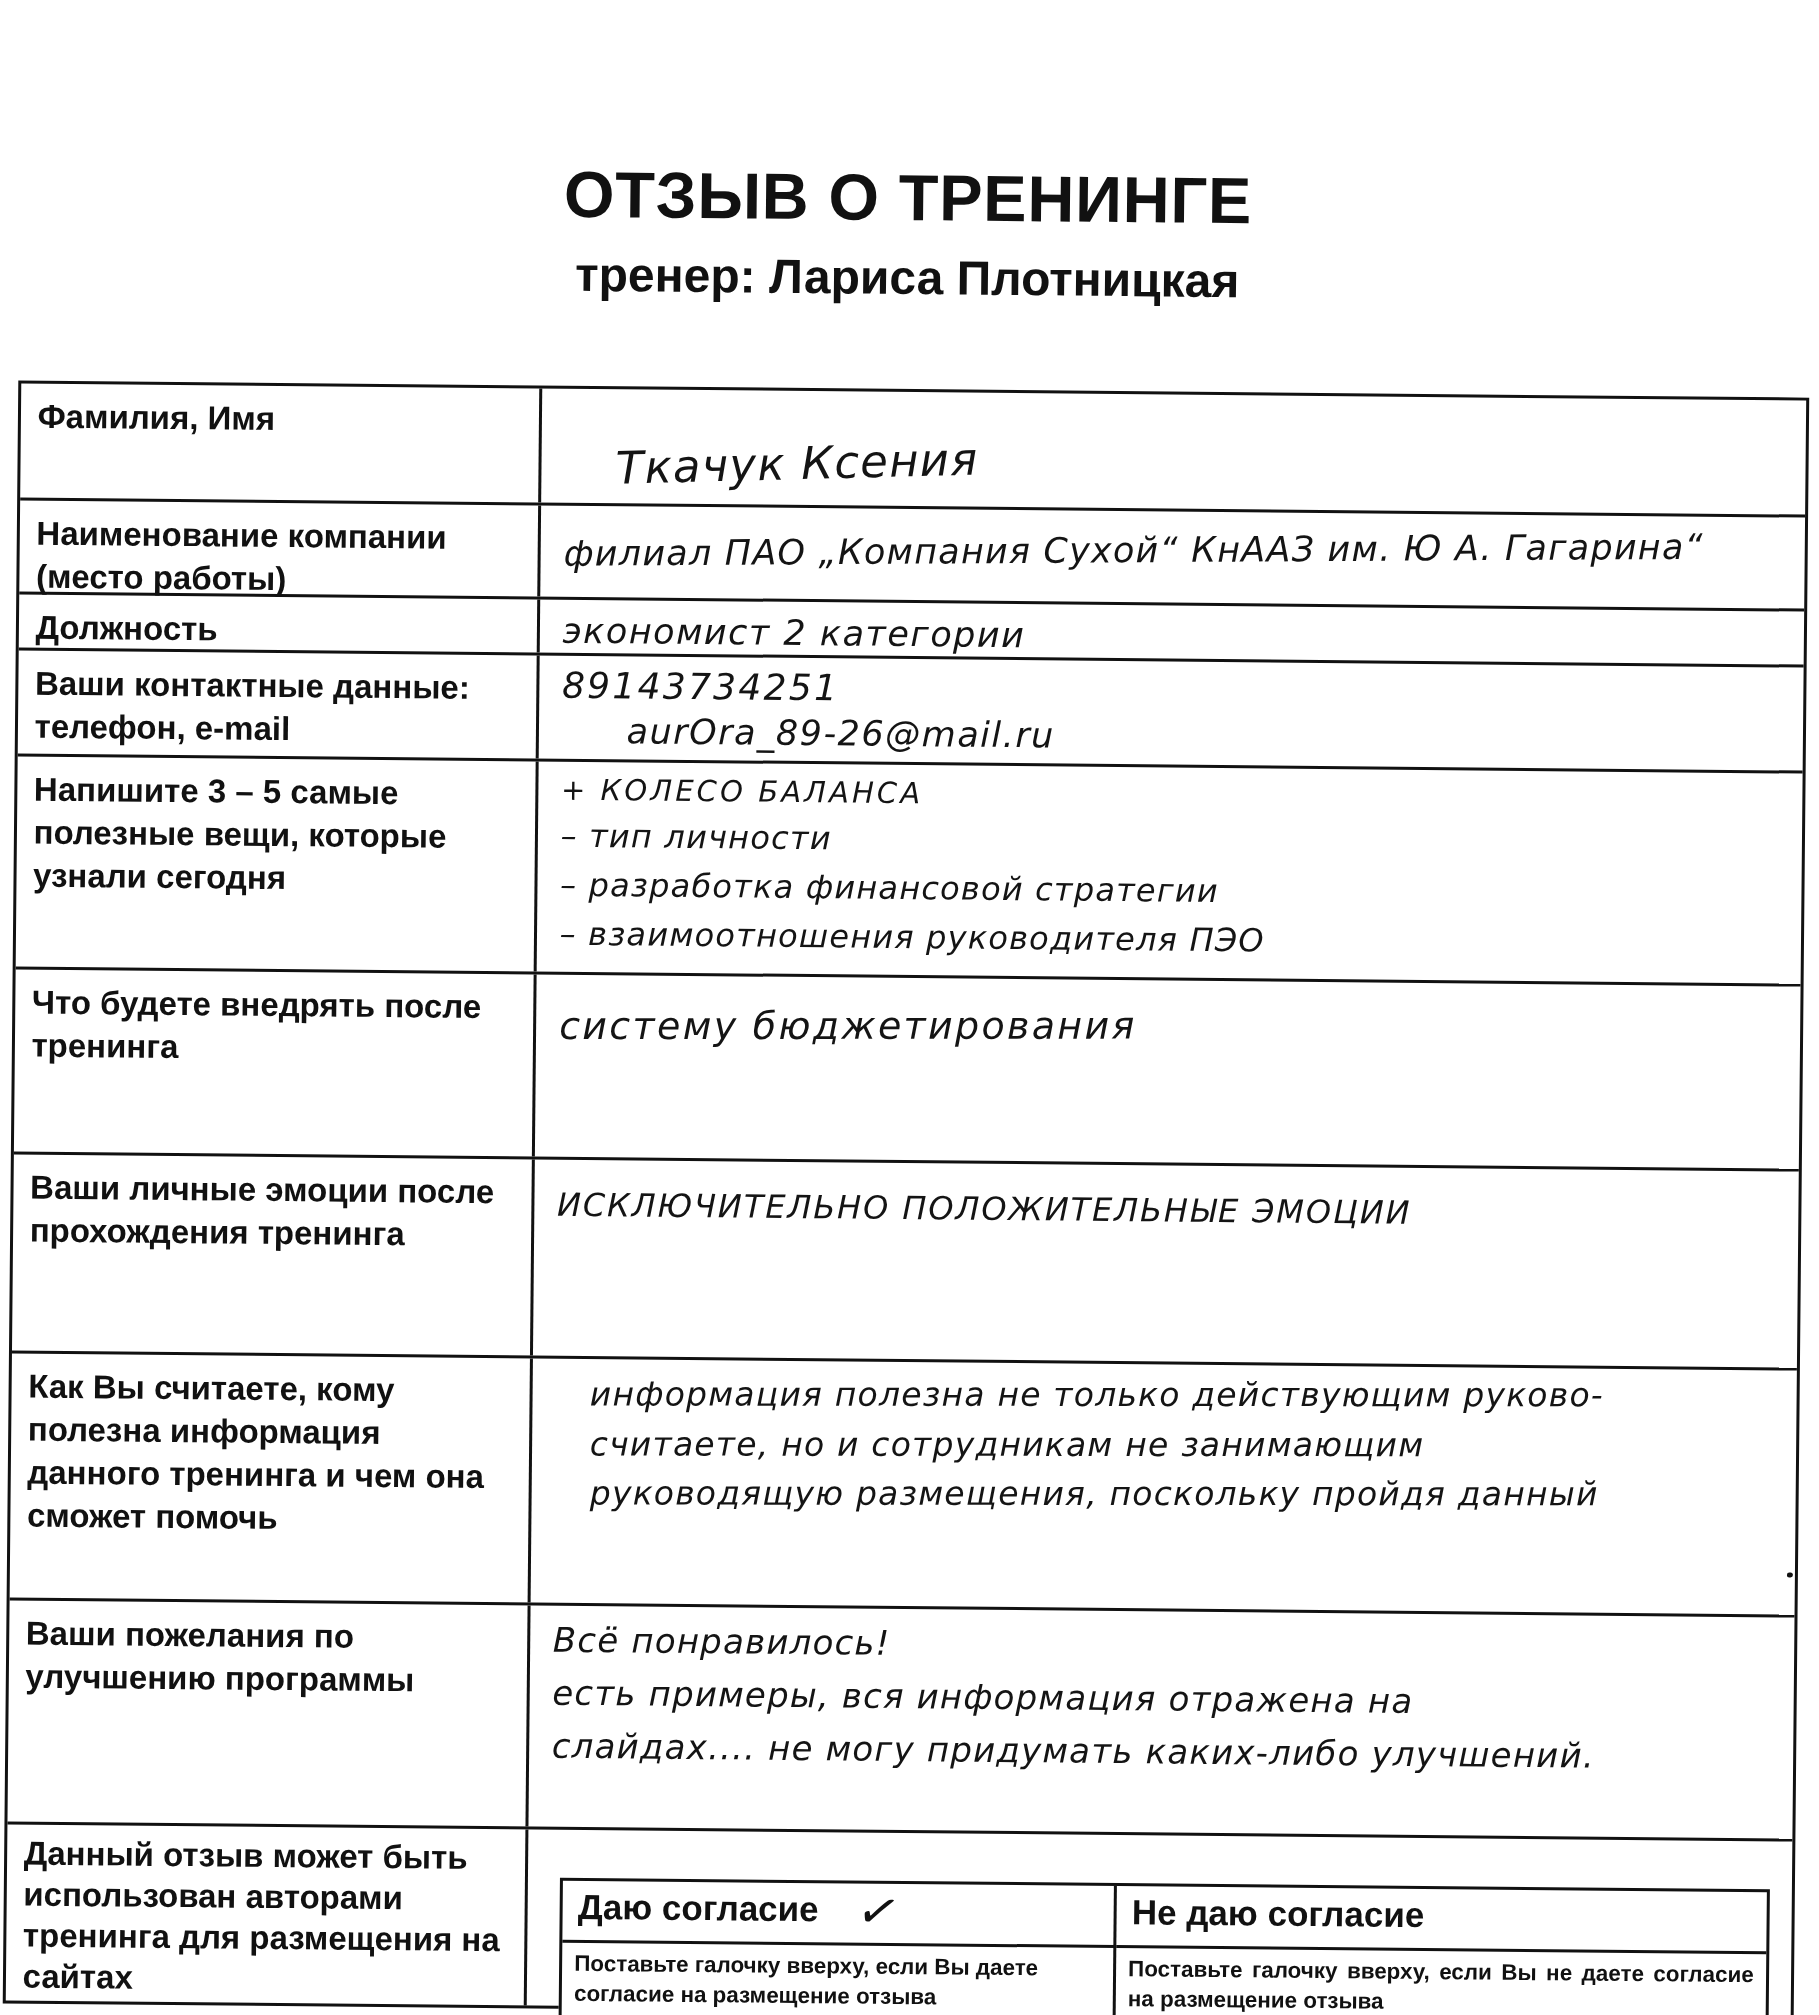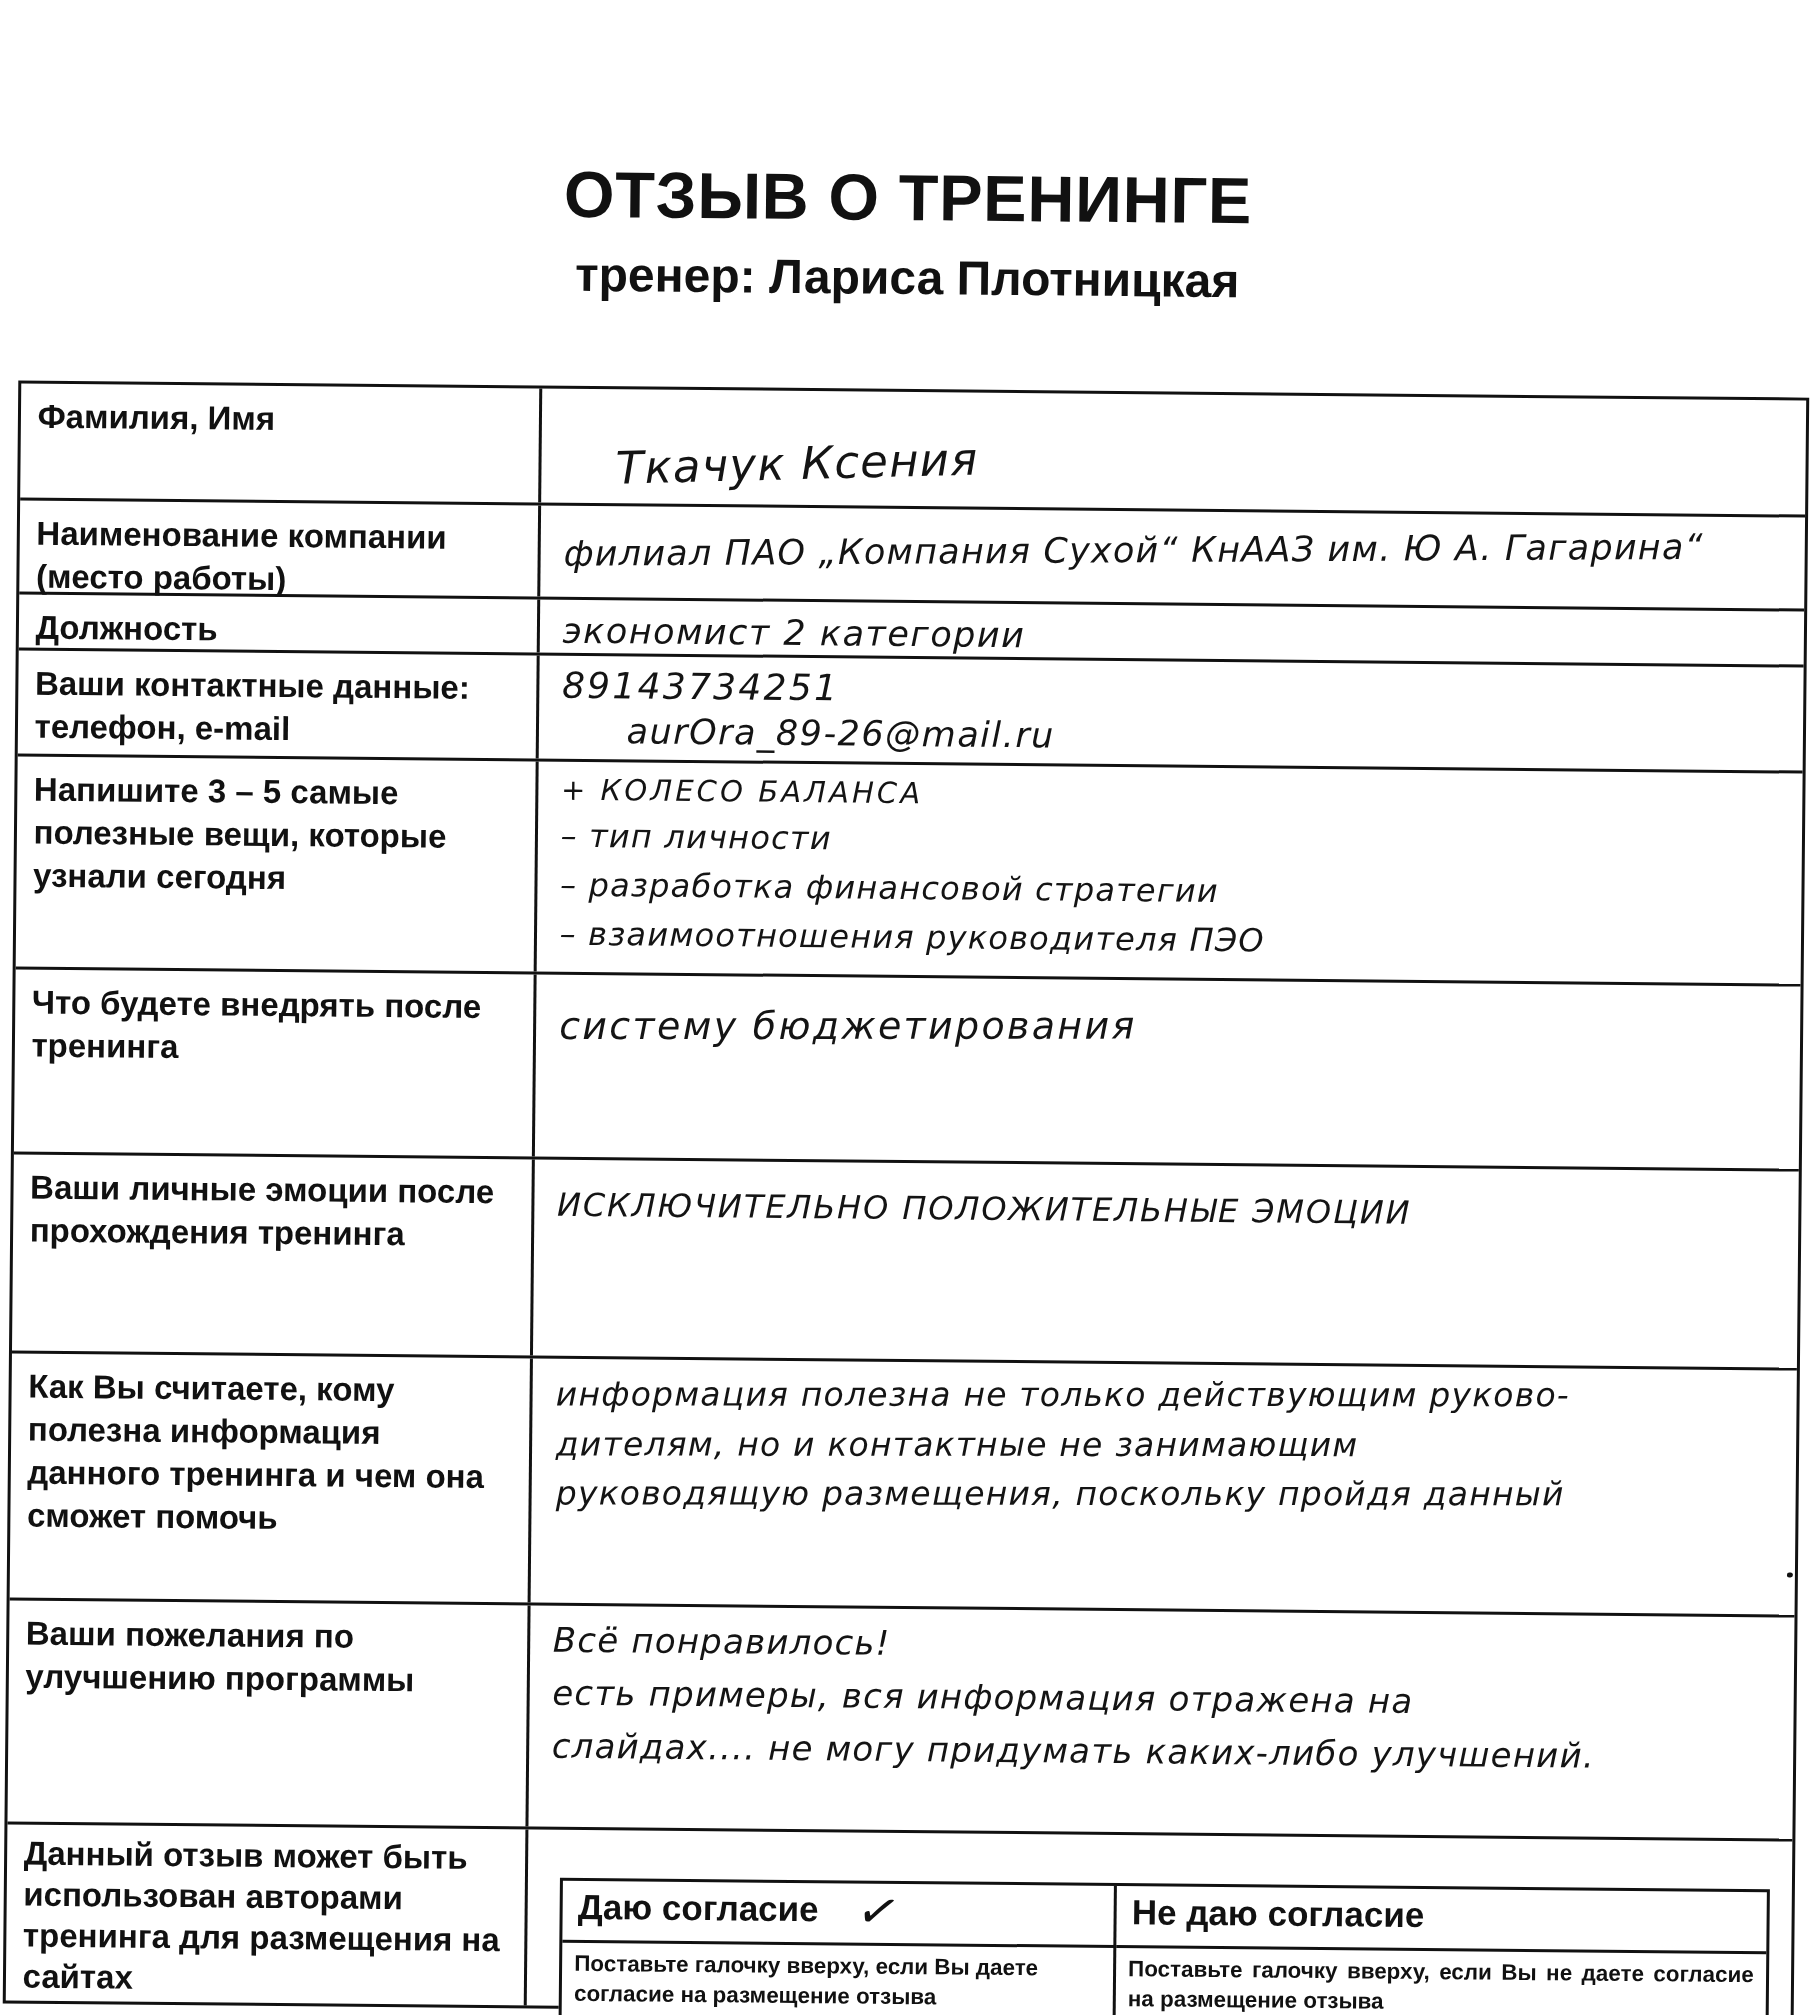--- a/index.html
+++ b/index.html
@@ -60,21 +60,21 @@
   }
   .hw-name{font-size:45px;margin:26px 0 0 51px;transform:rotate(-2deg);}
   .hw-company{font-size:35px;margin-top:21.6px;transform:rotate(-0.9deg);transform-origin:0 50%;}
   .hw-pos{font-size:35px;margin-top:4.6px;letter-spacing:1.5px;}
   .hw-phone{font-size:36px;margin-top:3.1px;letter-spacing:2.3px;}
   .hw-mail{font-size:35px;margin:4.6px 0 0 65px;letter-spacing:1.5px;}
   .hw-bullets .hw{font-size:32px;line-height:1.52;}
   .hw-bullets .hw.caps{font-size:29px;letter-spacing:3.1px;}
   .hw-implement{font-size:38px;margin-top:17px;letter-spacing:2.3px;transform:rotate(-0.6deg);}
   .hw-emotions{font-size:32px;margin-top:20px;letter-spacing:1.9px;}
-  .hw-who .hw{font-size:33px;line-height:1.5;}
+  .hw-who .hw{font-size:33px;line-height:1.5;margin-left:34px;}
   .hw-who{transform:rotate(-0.5deg);transform-origin:0 0;margin-top:4.6px;}
   .hw-wishes .hw{font-size:34px;line-height:1.56;}
   .hw-wishes{margin-top:1.5px;}
   
   .consent{
     margin:42px 7.7px 0 9.3px;
     border:3.1px solid #111;
     display:grid;
     grid-template-columns:46% 54%;
     background:#fff;
@@ -165,21 +165,21 @@
       <div class="cell label">Ваши личные эмоции после прохождения тренинга</div>
       <div class="cell answer">
         <div class="hw hw-emotions">ИСКЛЮЧИТЕЛЬНО ПОЛОЖИТЕЛЬНЫЕ ЭМОЦИИ</div>
       </div>
     </div>
 
     <div class="row r8">
       <div class="cell label">Как Вы считаете, кому полезна информация данного тренинга и чем она сможет помочь</div>
       <div class="cell answer hw-who">
         <div class="hw">информация полезна не только действующим руково-</div>
-        <div class="hw">дителям, но и контактные не занимающим</div>
+        <div class="hw">считаете, но и сотрудникам не занимающим</div>
         <div class="hw">руководящую размещения, поскольку пройдя данный</div>
       </div>
     </div>
 
     <div class="row r9">
       <div class="cell label">Ваши пожелания по улучшению программы</div>
       <div class="cell answer hw-wishes">
         <div class="hw">Всё понравилось!</div>
         <div class="hw">есть примеры, вся информация отражена на</div>
         <div class="hw">слайдах.... не могу придумать каких-либо улучшений.</div>

